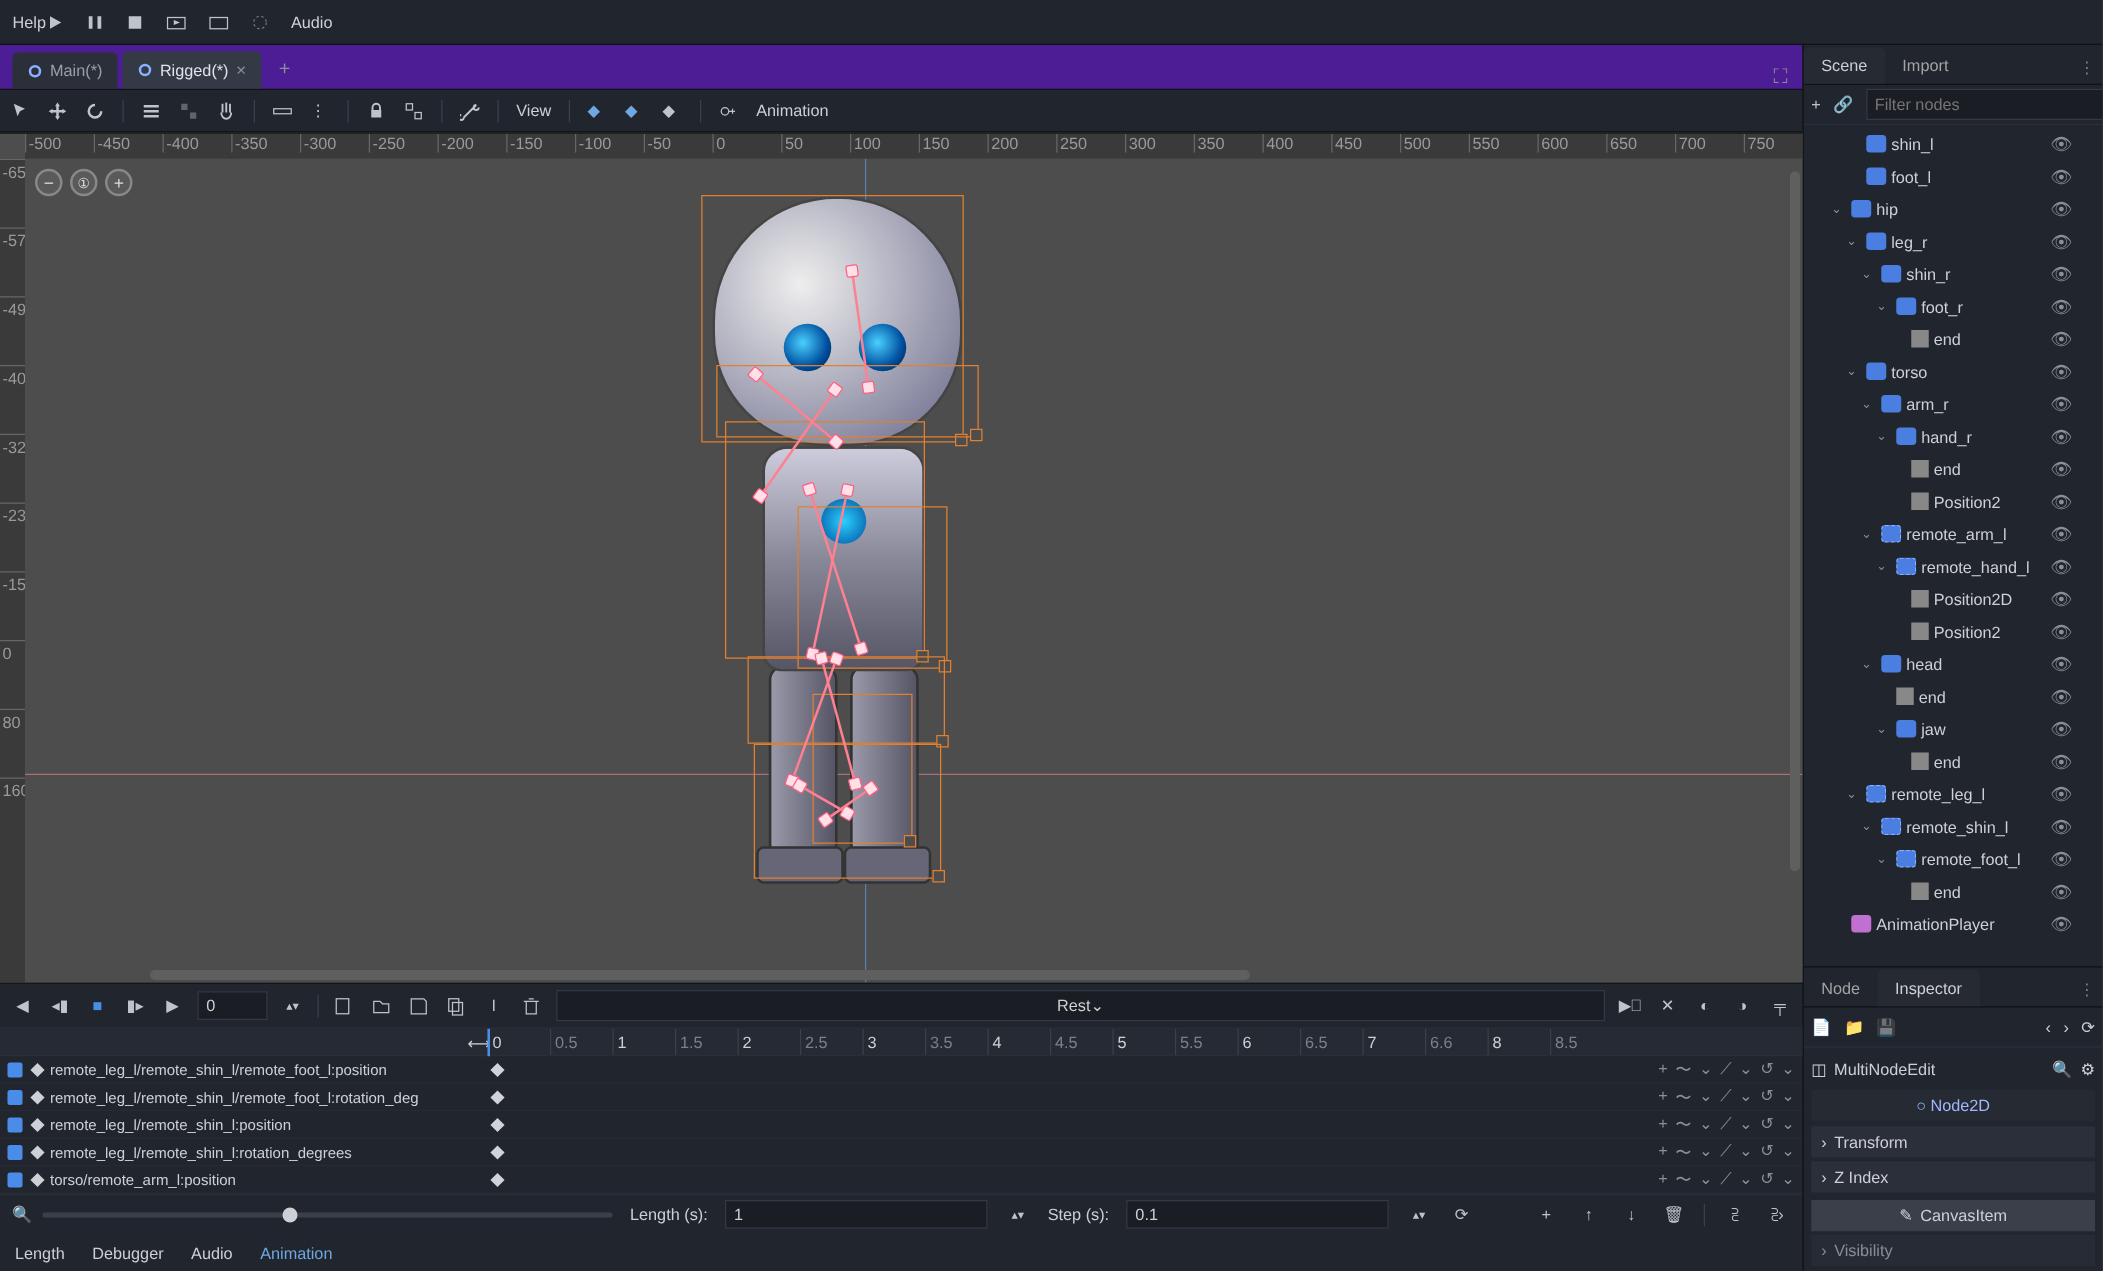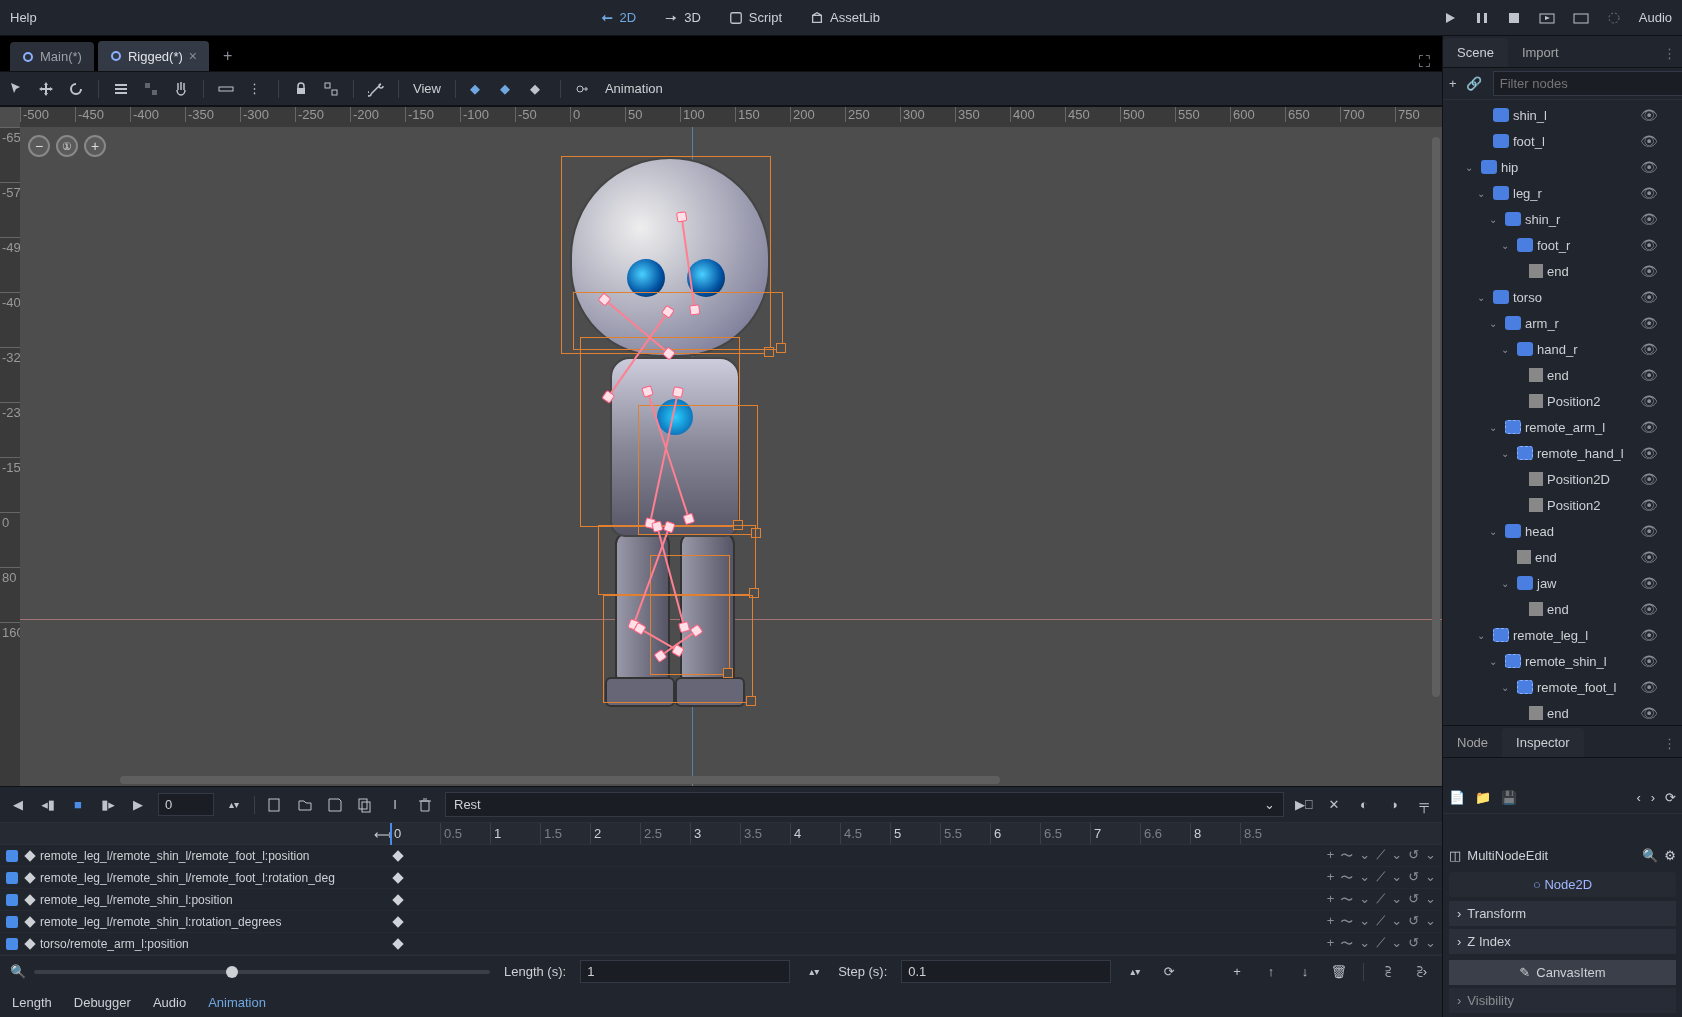--- a/index.html
+++ b/index.html
@@ -5,21 +5,21 @@
 * { margin: 0; padding: 0; box-sizing: border-box; font-family: -apple-system, "Segoe UI", Arial, sans-serif; font-size: 13px; }
 body { background: #1e222a; color: #cdd0d4; overflow: hidden; width: 1682px; height: 1017px; }
 .topbar { height: 36px; background: #21262e; display: flex; align-items: center; padding: 0 10px; border-bottom: 1px solid #0f1115; }
 .topbar-left { flex: 0 0 auto; }
 .topbar-center { flex: 1; display: flex; justify-content: center; gap: 28px; }
 .topbar-right { flex: 0 0 auto; display: flex; gap: 18px; align-items: center; }
 .help { color: #cdd0d4; cursor: pointer; }
 .mode-btn { display: flex; align-items: center; gap: 6px; color: #cdd0d4; cursor: pointer; }
 .mode-btn.active { color: #6fa7e0; }
 .icon { width: 14px; height: 14px; display: inline-block; }
-.scene-tabs { height: 36px; background: #000000; display: flex; align-items: flex-end; padding-left: 10px; border-bottom: 1px solid #0f1115; }
+.scene-tabs { height: 36px; background: #4c1d95; display: flex; align-items: flex-end; padding-left: 10px; border-bottom: 1px solid #0f1115; }
 .scene-tab { padding: 7px 12px; background: #2a2f3a; border-radius: 4px 4px 0 0; margin-right: 4px; display: flex; align-items: center; gap: 6px; cursor: pointer; color: #9aa0a8; }
 .scene-tab.active { background: #333945; color: #e0e3e8; }
 .tab-close { color: #8a8f97; font-size: 14px; }
 .tab-add { padding: 6px 10px; color: #8a8f97; font-size: 16px; cursor: pointer; }
 .distract { margin-left: auto; margin-right: 12px; color: #8a8f97; font-size: 16px; cursor: pointer; }
 
 .main-row { display: flex; height: calc(100% - 36px); }
 .left-area { flex: 1; display: flex; flex-direction: column; min-width: 0; }
 .right-dock { width: 240px; background: #21262e; display: flex; flex-direction: column; border-left: 1px solid #0f1115; }
 
@@ -53,21 +53,21 @@
 .guide-v { position:absolute; top:0; bottom:0; width:1px; background:rgba(100,180,255,.5); left: 672px; }
 .guide-h { position:absolute; left:0; right:0; height:1px; background:rgba(255,150,150,.5); top: 492px; }
 .scrollbar-h { position:absolute; bottom:2px; left:100px; width:880px; height:8px; background:#5f5f5f; border-radius:4px; }
 .scrollbar-v { position:absolute; right:2px; top:10px; height:560px; width:8px; background:#5f5f5f; border-radius:4px; }
 
 .bottom-panel { background: #21262e; border-top: 1px solid #0f1115; }
 .anim-toolbar { height: 36px; display: flex; align-items: center; padding: 0 8px; gap: 10px; border-bottom: 1px solid #2a2f3a; }
 .anim-btn { width: 20px; height: 20px; color: #bfc4cc; cursor: pointer; display: flex; align-items: center; justify-content: center; }
 .anim-btn.active { color: #4a8de8; }
 .time-input { background: #1a1d24; border: 1px solid #333945; color: #cdd0d4; padding: 3px 6px; width: 56px; }
-.anim-name { flex: 1; background: #1a1d24; border: 1px solid #333945; padding: 4px 8px; display: flex; align-items: center; justify-content: space-between; }
+.anim-name { flex: 1; background: #1a1d24; border: 1px solid #333945; padding: 4px 8px; display: flex; align-items: center; justify-content: center; }
 .timeline-ruler { height: 22px; background: #262a33; display: flex; padding-left: 390px; border-bottom: 1px solid #2a2f3a; font-size: 11px; color: #7a8088; align-items: center; position: relative; }
 .timeline-ruler .tick { width: 50px; border-left: 1px solid #3a3f4a; height: 100%; display: flex; align-items: center; padding-left: 3px; }
 .timeline-ruler .tick.major { color: #cdd0d4; }
 .cursor-mark { position:absolute; left:390px; top:0; width:2px; height:22px; background:#4a8de8; }
 .len-mark { position:absolute; left:374px; top:4px; color:#cdd0d4; }
 .tracks { background: #21262e; }
 .track { height: 22px; display: flex; align-items: center; padding: 0 6px; border-bottom: 1px solid #262a33; gap: 6px; }
 .track-check { width: 12px; height: 12px; background: #4a8de8; border-radius: 2px; }
 .track-key { width: 8px; height: 8px; background: #cdd0d4; transform: rotate(45deg); margin-left: 2px; }
 .track-name { flex: 0 0 350px; white-space: nowrap; overflow: hidden; text-overflow: ellipsis; font-size: 12px; color: #cdd0d4; }
@@ -92,59 +92,33 @@
 .tree-row { height: 26px; display: flex; align-items: center; padding-right: 24px; gap: 4px; cursor: pointer; white-space: nowrap; }
 .tree-indent { display: inline-block; }
 .tree-tog { width: 12px; color: #8a8f97; font-size: 10px; }
 .tree-icon { width: 16px; height: 14px; display: inline-block; border-radius: 3px; flex-shrink: 0; }
 .ic-bone { background: #4a7ee0; }
 .ic-pos { background: #888; width: 14px; border-radius: 0; }
 .ic-remote { background: #4a7ee0; border: 1px dashed #8ab0ff; }
 .ic-anim { background: #c070d0; }
 .tree-eye { margin-left: auto; color: #8a8f97; font-size: 14px; }
 .tree-sc { color: #8a8f97; margin-left: 4px; }
-.inspector { display: flex; flex-direction: column; border-top: 1px solid #0f1115; gap: 24px; }
+.inspector { display: flex; flex-direction: column; border-top: 1px solid #0f1115; }
 .insp-body { padding: 4px 6px; }
 .insp-row { height: 26px; display: flex; align-items: center; gap: 6px; font-size: 12px; }
 .insp-type { background: #262a33; text-align: center; padding: 5px; border-radius: 3px; margin: 4px 0; color: #a0b8ff; }
 .insp-section { background: #2a2f3a; padding: 5px 8px; margin-top: 3px; display: flex; align-items: center; gap: 6px; cursor: pointer; font-size: 12px; }
 .insp-cat { background: #3a3f4a; text-align: center; padding: 5px; margin-top: 6px; font-size: 12px; display:flex; align-items:center; justify-content:center; gap:6px; }
 svg { display: block; }
 </style>
 </head>
 <body>
 
 <div class="topbar">
   <div class="topbar-left"><span class="help">Help</span></div>
-  <div class="topbar-center">
-    <span class="mode-btn active">
-        <svg class="icon" viewBox="0 0 16 16">
-          <path d="M2 8l4-4v3h8v2H6v3z" fill="#6fa7e0"></path>
-        </svg>
-        <span>2D</span>
-      </span>
-    <span class="mode-btn">
-        <svg class="icon" viewBox="0 0 16 16">
-          <path d="M2 8h8V5l4 3-4 3V9H2z" fill="#bfc4cc"></path>
-        </svg>
-        <span>3D</span>
-      </span>
-    <span class="mode-btn">
-        <svg class="icon" viewBox="0 0 16 16">
-          <rect x="2" y="2" width="12" height="12" rx="2" fill="none" stroke="#bfc4cc" stroke-width="1.5"></rect>
-        </svg>
-        <span>Script</span>
-      </span>
-    <span class="mode-btn">
-        <svg class="icon" viewBox="0 0 16 16">
-          <path d="M3 5h10v8H3zM3 5l5-3 5 3" fill="none" stroke="#bfc4cc" stroke-width="1.5"></path>
-        </svg>
-        <span>AssetLib</span>
-      </span>
-  </div>
   <div class="topbar-right">
     <span>
         <svg width="14" height="14" viewBox="0 0 14 14">
           <path d="M3 2l9 5-9 5z" fill="#bfc4cc"></path>
         </svg>
       </span>
     <span>
         <svg width="14" height="14" viewBox="0 0 14 14">
           <rect x="2" y="2" width="3" height="10" fill="#bfc4cc"></rect>
           <rect x="9" y="2" width="3" height="10" fill="#bfc4cc"></rect>

